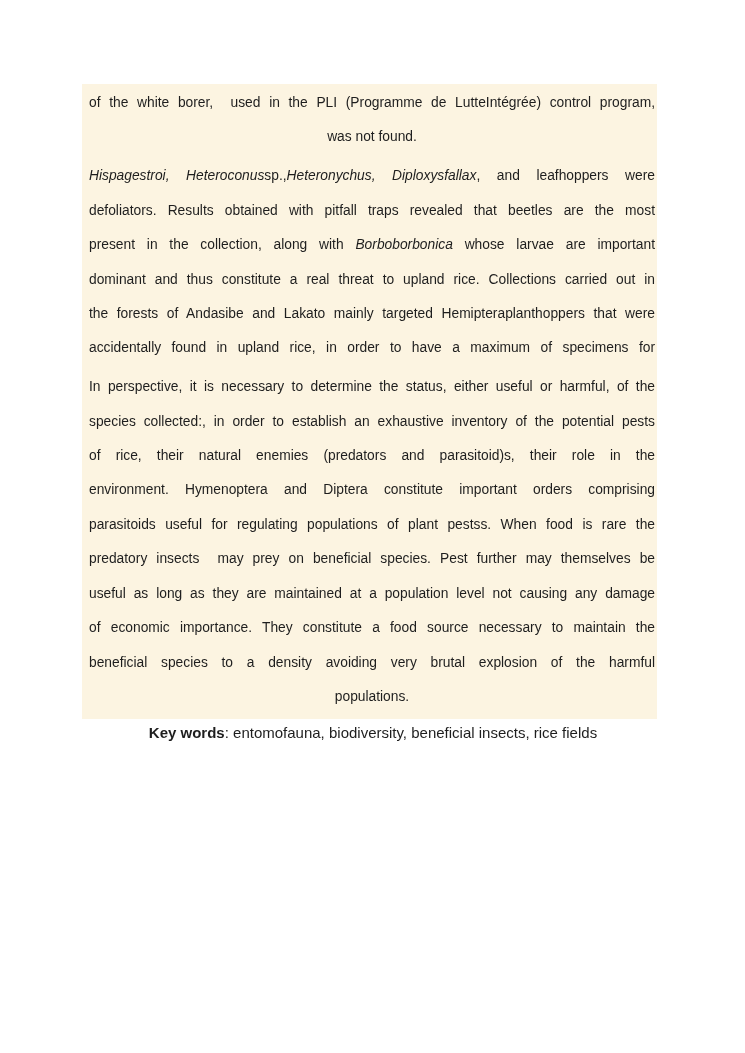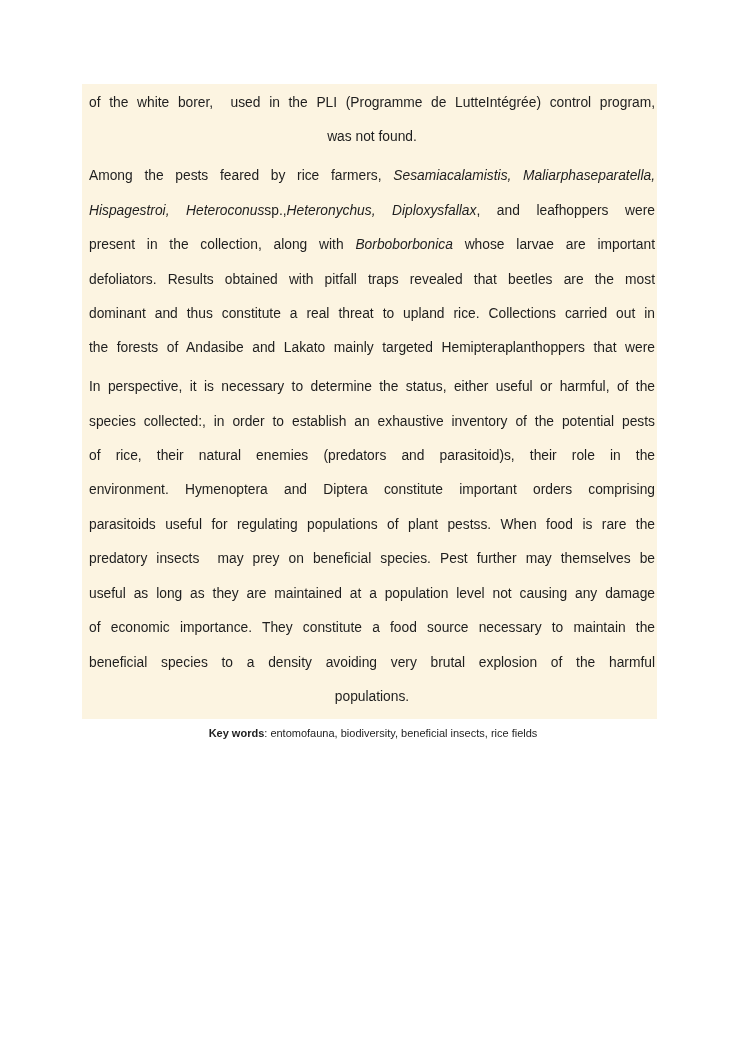--- a/index.html
+++ b/index.html
@@ -32,41 +32,41 @@
   .line.justified{
     text-align:justify;
     text-align-last:justify;
     -moz-text-align-last:justify;
   }
   .seg.italic{font-style:italic;}
   .seg.bold{font-weight:bold;}
   .keywords{
     margin-top:3px;
     padding-left:7px;
-    font-size:11px;
+    font-size:15px;
     line-height:22px;
     white-space:pre-wrap;
   }
 </style>
 </head>
 <body>
 
 <div class="content-column">
   <div class="highlight-block" id="highlight-block">
       <div class="paragraph">
         <div class="line justified"><span class="seg">of the white borer,  used in the PLI (Programme de LutteIntégrée) control program,</span></div>
         <div class="line"><span class="seg">was not found.</span></div>
       </div>
       <div class="paragraph">
-        <div class="line justified"><span class="seg">Among the pests feared by rice farmers, </span><span class="seg italic">Sesamiacalamistis, Maliarphaseparatella,</span></div>
         <div class="line justified"><span class="seg italic">Hispagestroi, Heteroconus</span><span class="seg">sp.,</span><span class="seg italic">Heteronychus, Diploxysfallax</span><span class="seg">, and leafhoppers were</span></div>
+        <div class="line justified"><span class="seg">defoliators. Results obtained with pitfall traps revealed that beetles are the most</span></div>
         <div class="line justified"><span class="seg">present in the collection, along with </span><span class="seg italic">Borboborbonica</span><span class="seg"> whose larvae are important</span></div>
-        <div class="line justified"><span class="seg">defoliators. Results obtained with pitfall traps revealed that beetles are the most</span></div>
         <div class="line justified"><span class="seg">dominant and thus constitute a real threat to upland rice. Collections carried out in</span></div>
         <div class="line justified"><span class="seg">the forests of Andasibe and Lakato mainly targeted Hemipteraplanthoppers that were</span></div>
+        <div class="line justified"><span class="seg">accidentally found in upland rice, in order to have a maximum of specimens for</span></div>
       </div>
       <div class="paragraph">
         <div class="line justified"><span class="seg">In perspective, it is necessary to determine the status, either useful or harmful, of the</span></div>
         <div class="line justified"><span class="seg">species collected:, in order to establish an exhaustive inventory of the potential pests</span></div>
         <div class="line justified"><span class="seg">of rice, their natural enemies (predators and parasitoid)s, their role in the</span></div>
         <div class="line justified"><span class="seg">environment. Hymenoptera and Diptera constitute important orders comprising</span></div>
         <div class="line justified"><span class="seg">parasitoids useful for regulating populations of plant pestss. When food is rare the</span></div>
         <div class="line justified"><span class="seg">predatory insects  may prey on beneficial species. Pest further may themselves be</span></div>
         <div class="line justified"><span class="seg">useful as long as they are maintained at a population level not causing any damage</span></div>
         <div class="line justified"><span class="seg">of economic importance. They constitute a food source necessary to maintain the</span></div>

